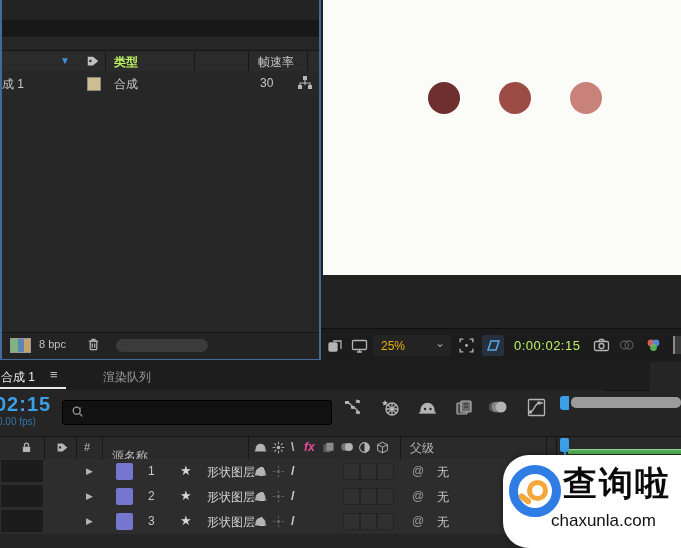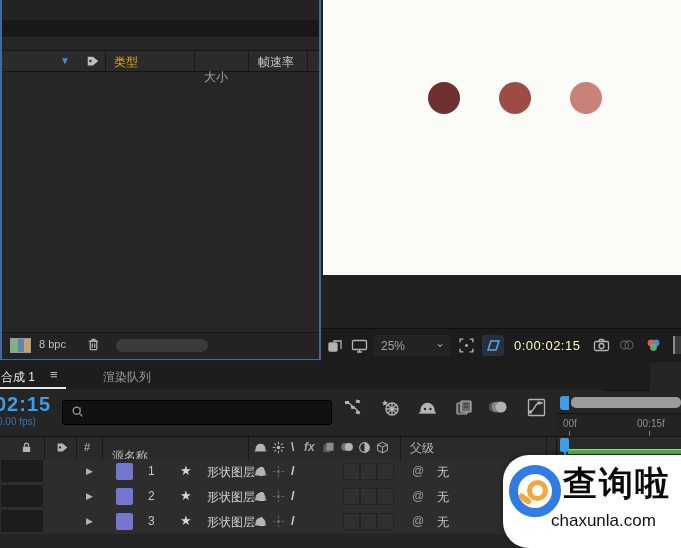--- a/index.html
+++ b/index.html
@@ -28,28 +28,42 @@
 
     <div class="abs" style="left:0;top:50px;width:317px;height:20px;background:#2b2b2b;border-top:1px solid #151515;border-bottom:1px solid #151515;">
       <span class="t" style="left:58px;top:4px;font-size:10px;color:#3f8ed6;">▼</span>
       <span class="abs" style="left:84px;top:3px;color:#c0c0c0;">
         <svg width="14" height="14" viewBox="0 0 16 16">
             <path d="M2 3h6l6 5-6 5H2z" fill="currentColor"></path>
             <circle cx="5" cy="8" r="1.4" fill="#2b2b2b"></circle>
           </svg>
       </span>
       <span class="vline" style="left:103px;"></span>
-      <span class="t" style="left:112px;top:3px;font-size:12px;color:#eab308;">类型</span>
+      <span class="t" style="left:112px;top:3px;font-size:12px;color:#bef264;font-weight:bold;">类型</span>
       <span class="vline" style="left:192px;"></span>
       <span class="t" style="left:202px;top:18px;font-size:12px;color:#a3a3a3;">大小</span>
       <span class="vline" style="left:246px;"></span>
       <span class="t" style="left:256px;top:3px;font-size:12px;color:#c8c8c8;">帧速率</span>
       <span class="vline" style="left:305px;"></span>
     </div>
 
+    <div class="abs" style="left:0;top:71px;width:317px;height:25px;background:#272727;">
+      <span class="t" style="left:0px;top:5px;font-size:12px;color:#c8c8c8;">成 1</span>
+      <span class="abs" style="left: 85px; top: 6px; width: 12px; height: 12px; border: 1px solid rgb(138, 138, 122); background: rgb(205, 189, 144);"></span>
+      <span class="t" style="left:112px;top:5px;font-size:12px;color:#c8c8c8;">合成</span>
+      <span class="t" style="left:258px;top:5px;font-size:12px;color:#c8c8c8;">30</span>
+      <span class="abs ic" style="left:295px;top:4px;">
+        <svg width="16" height="16" viewBox="0 0 16 16" fill="currentColor">
+            <rect x="6" y="1" width="4" height="4"></rect>
+            <rect x="1" y="10" width="4" height="4"></rect>
+            <rect x="11" y="10" width="4" height="4"></rect>
+            <path d="M8 5v3M3 10V8h10v2M8 8v2" stroke="currentColor" stroke-width="1.2" fill="none"></path>
+          </svg>
+      </span>
+    </div>
 
     <div class="abs" style="left:0;top:332px;width:317px;height:26px;background:#232323;border-top:1px solid #151515;">
       <span class="abs" style="left:8px;top:5px;width:19px;height:13px;border:1px solid #9a9a9a;
                    background:linear-gradient(90deg,#7fb37f 0 38%,#5b86b5 38% 66%,#c9a46a 66%);"></span>
       <span class="t" style="left:37px;top:5px;font-size:11px;color:#c0c0c0;">8 bpc</span>
       <span class="abs ic" style="left:84px;top:4px;">
         <svg width="15" height="15" viewBox="0 0 16 16" fill="none" stroke="currentColor" stroke-width="1.3">
             <path d="M3 4.5h10M6.5 4.5v-2h3v2"></path>
             <rect x="4.5" y="4.5" width="7" height="9" rx="1"></rect>
             <path d="M6.7 7v4.5M9.3 7v4.5"></path>
@@ -73,35 +87,35 @@
             <path d="M6 3h8v8"></path>
           </svg>
       </span>
       <span class="abs ic" style="left:30px;top:9px;">
         <svg width="17" height="16" viewBox="0 0 17 16" fill="none" stroke="currentColor" stroke-width="1.3">
             <rect x="1.5" y="2.5" width="14" height="9" rx="1"></rect>
             <path d="M6 14h5M8.5 11.5V14"></path>
           </svg>
       </span>
       <span class="abs" style="left:52px;top:6px;width:78px;height:21px;background:#232323;border-radius:3px;">
-        <span class="t" style="left:8px;top:4px;font-size:12px;color:#a3a3a3;">25%</span>
+        <span class="t" style="left:8px;top:4px;font-size:12px;color:#eab308;">25%</span>
         <span class="t" style="left:62px;top:1px;font-size:12px;color:#9a9a9a;">⌄</span>
       </span>
       <span class="abs ic" style="left:137px;top:8px;">
         <svg width="17" height="17" viewBox="0 0 16 16" fill="none" stroke="currentColor" stroke-width="1.3">
             <path d="M2 5V2h3M11 2h3v3M14 11v3h-3M5 14H2v-3"></path>
             <circle cx="8" cy="8" r="1.3" fill="currentColor" stroke="none"></circle>
           </svg>
       </span>
       <span class="abs" style="left:161px;top:6px;width:22px;height:21px;background:#27313d;border-radius:3px;color:#56a9e8;">
         <svg width="22" height="21" viewBox="0 0 22 21" fill="none" stroke="currentColor" stroke-width="1.5">
             <path d="M6 15 L9 6 L17 6 L14 15 Z"></path>
           </svg>
       </span>
-      <span class="t" style="left:193px;top:9px;font-size:13px;color:#fef9c3;letter-spacing:.5px;">0:00:02:15</span>
+      <span class="t" style="left:193px;top:9px;font-size:13px;color:#bef264;letter-spacing:.5px;">0:00:02:15</span>
       <span class="abs ic" style="left:272px;top:8px;">
         <svg width="17" height="16" viewBox="0 0 17 16" fill="none" stroke="currentColor" stroke-width="1.3">
             <rect x="1.5" y="4.5" width="14" height="9" rx="1.5"></rect>
             <path d="M5.5 4.5 7 2.5h3l1.5 2"></path>
             <circle cx="8.5" cy="9" r="2.5"></circle>
           </svg>
       </span>
       <span class="abs ic dim" style="left:297px;top:8px;">
         <svg width="17" height="16" viewBox="0 0 17 16" fill="none" stroke="currentColor" stroke-width="1.3">
             <circle cx="6.5" cy="8" r="4"></circle>
@@ -184,26 +198,20 @@
         <svg width="19" height="19" viewBox="0 0 19 19" fill="none" stroke="currentColor" stroke-width="1.3">
             <rect x="1.5" y="1.5" width="16" height="16" rx="1"></rect>
             <path d="M3 14 C7 14 8 5 12 5 L16 5" stroke-width="1.5"></path>
             <rect x="10.5" y="3.5" width="3" height="3" fill="currentColor" stroke="none"></rect>
             <rect x="2" y="12.5" width="3" height="3" fill="currentColor" stroke="none"></rect>
           </svg>
       </span>
 
       <span class="abs" style="left: 560px; top: 6px; width: 9px; height: 14px; border-radius: 3px 0px 0px 3px; background: rgb(61, 158, 232);"></span>
       <span class="abs" style="left:571px;top:7px;width:110px;height:11px;background:#9b9b9b;border-radius:5px;"></span>
-      <span class="abs" style="left:557px;top:23px;width:124px;height:23px;background:#232323;border-top:1px solid #141414;">
-        <span class="t" style="left:6px;top:4px;font-size:10px;color:#8f8f8f;">00f</span>
-        <span class="t" style="left:80px;top:4px;font-size:10px;color:#8f8f8f;">00:15f</span>
-        <span class="abs" style="left:12px;top:17px;width:1px;height:6px;background:#777;"></span>
-        <span class="abs" style="left:92px;top:17px;width:1px;height:6px;background:#777;"></span>
-      </span>
     </div>
 
     <div class="abs" style="left:0;top:74px;width:681px;height:22px;background:#2a2a2a;border-top:1px solid #161616;border-bottom:1px solid #161616;">
       <span class="abs ic" style="left:20px;top:4px;">
         <svg width="13" height="13" viewBox="0 0 16 16">
             <rect x="3.5" y="7" width="9" height="6.5" rx="1" fill="currentColor"></rect>
             <path d="M5.5 7V5.2a2.5 2.5 0 0 1 5 0V7" fill="none" stroke="currentColor" stroke-width="1.5"></path>
           </svg>
       </span>
       <span class="vline" style="left:44px;"></span>
@@ -224,21 +232,21 @@
             <path d="M1 13h17"></path>
           </svg>
       </span>
       <span class="abs ic" style="left:272px;top:4px;">
         <svg width="13" height="13" viewBox="0 0 16 16" fill="currentColor">
             <circle cx="8" cy="8" r="2.2"></circle>
             <path d="M8 1v3M8 12v3M1 8h3M12 8h3M3 3l2 2M11 11l2 2M13 3l-2 2M5 11l-2 2" stroke="currentColor" stroke-width="1.3"></path>
           </svg>
       </span>
       <span class="t" style="left:291px;top:3px;font-size:12px;color:#bdbdbd;font-weight:bold;">\</span>
-      <span class="t" style="left:304px;top:3px;font-size:12px;font-style:italic;font-weight:bold;color:#a3a3a3;">fx</span>
+      <span class="t" style="left:304px;top:3px;font-size:12px;font-style:italic;font-weight:bold;color:#ec4899;">fx</span>
       <span class="abs ic" style="left:322px;top:4px;">
         <svg width="13" height="13" viewBox="0 0 18 17">
             <rect x="2" y="4" width="10" height="11" rx="1" fill="#5a5a5a"></rect>
             <rect x="6" y="2" width="10" height="11" rx="1" fill="#8a8a8a"></rect>
           </svg>
       </span>
       <span class="abs ic" style="left:340px;top:4px;">
         <svg width="14" height="12" viewBox="0 0 19 16">
             <circle cx="12" cy="8" r="5.5" fill="currentColor"></circle>
             <circle cx="7" cy="8" r="5.5" fill="currentColor" fill-opacity=".5"></circle>

